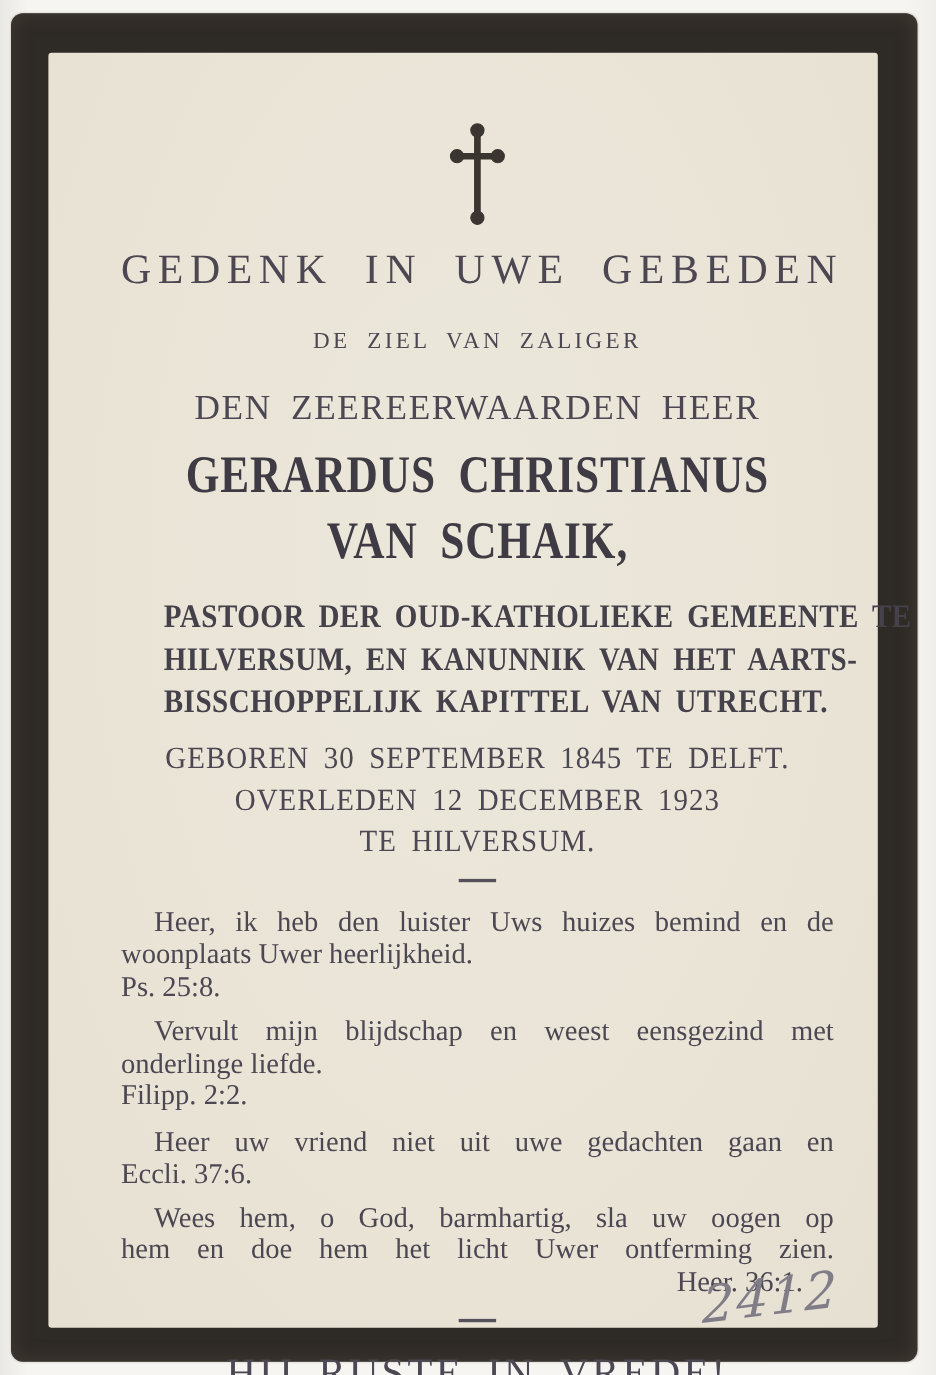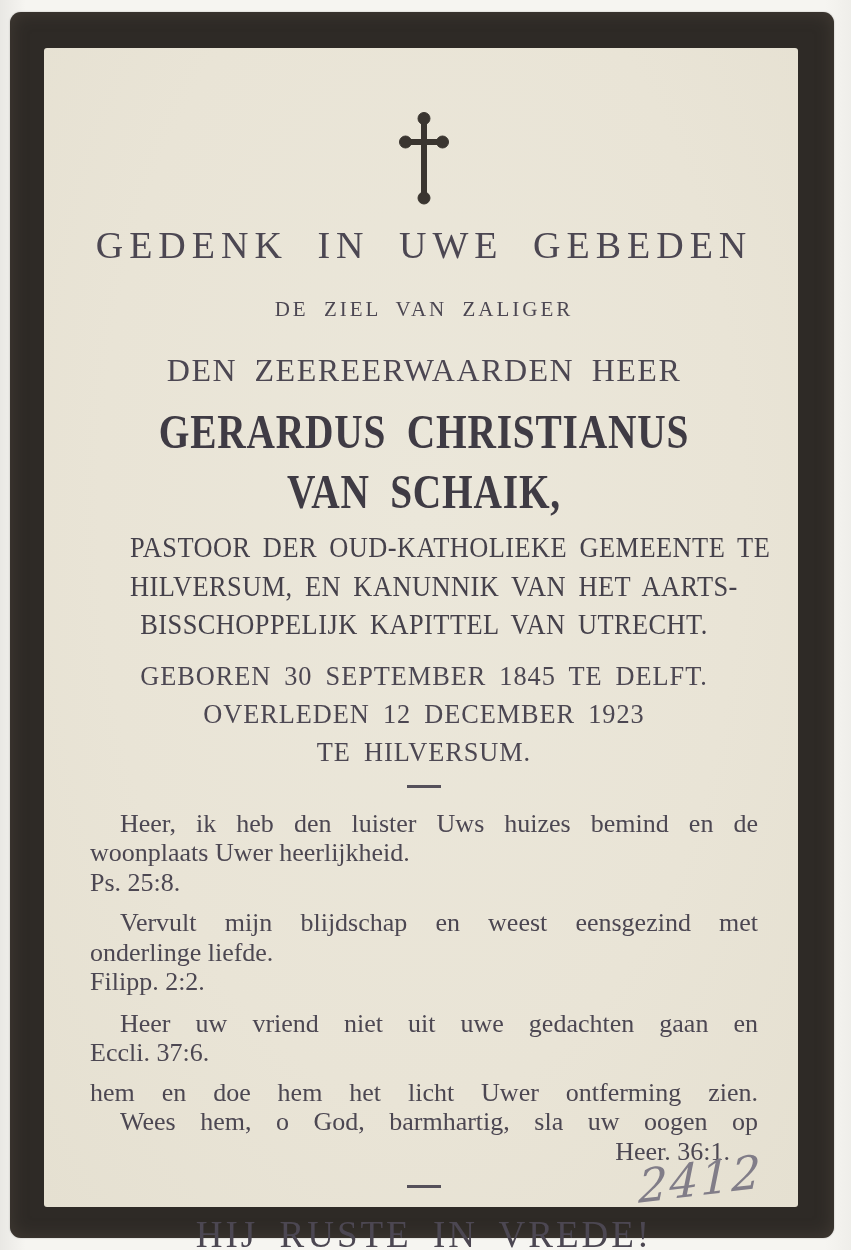--- a/index.html
+++ b/index.html
@@ -33,21 +33,21 @@
     top: 36px;
     right: 36px;
     bottom: 31px;
     background: radial-gradient(ellipse at 50% 40%, #ebe7da 0%, #e9e4d6 60%, #e5e0d1 100%);
     border-radius: 3px;
     color: #4a4550;
   }
   .content {
     position: relative;
     height: 100%;
-    padding: 0 40px 0 46px;
+    padding: 0 40px 0 66px;
     box-sizing: border-box;
     text-align: center;
   }
   .cross-wrap {
     margin: 0 auto;
     padding-top: 62px;
     height: 96px;
     width: 52px;
     box-sizing: content-box;
   }
@@ -84,22 +84,22 @@
     color: #3f3b44;
     letter-spacing: 1px;
     word-spacing: 12px;
   }
   .name-line {
     transform: scaleX(0.82);
     transform-origin: 50% 50%;
     white-space: nowrap;
   }
   .titles-block {
-    margin-top: 6px;
-    font-weight: normal;
+    margin-top: 20px;
+    font-weight: bold;
     font-size: 30px;
     line-height: 38.5px;
     color: #45414b;
     letter-spacing: 0.5px;
     word-spacing: 6px;
   }
   .title-line {
     transform: scaleX(0.88);
     transform-origin: 50% 50%;
     white-space: nowrap;
@@ -230,22 +230,22 @@
           </div>
 
           <div class="verse verse-3">
             <div class="v-justify" style="text-indent:30px;">Heer uw vriend niet uit uwe gedachten gaan en</div>
             <div class="v-row">
               <span>Eccli. 37:6.</span>
             </div>
           </div>
 
           <div class="verse verse-4">
+            <div class="v-justify" style="text-indent:30px;">Wees hem, o God, barmhartig, sla uw oogen op</div>
             <div class="v-justify">hem en doe hem het licht Uwer ontferming zien.</div>
-            <div class="v-justify" style="text-indent:30px;">Wees hem, o God, barmhartig, sla uw oogen op</div>
             <div class="v-ref-line">Heer. 36:1.</div>
           </div>
 
         </div>
 
         <div class="divider divider-2"></div>
 
         <div class="closing">HIJ RUSTE IN VREDE!</div>
 
       </div>

